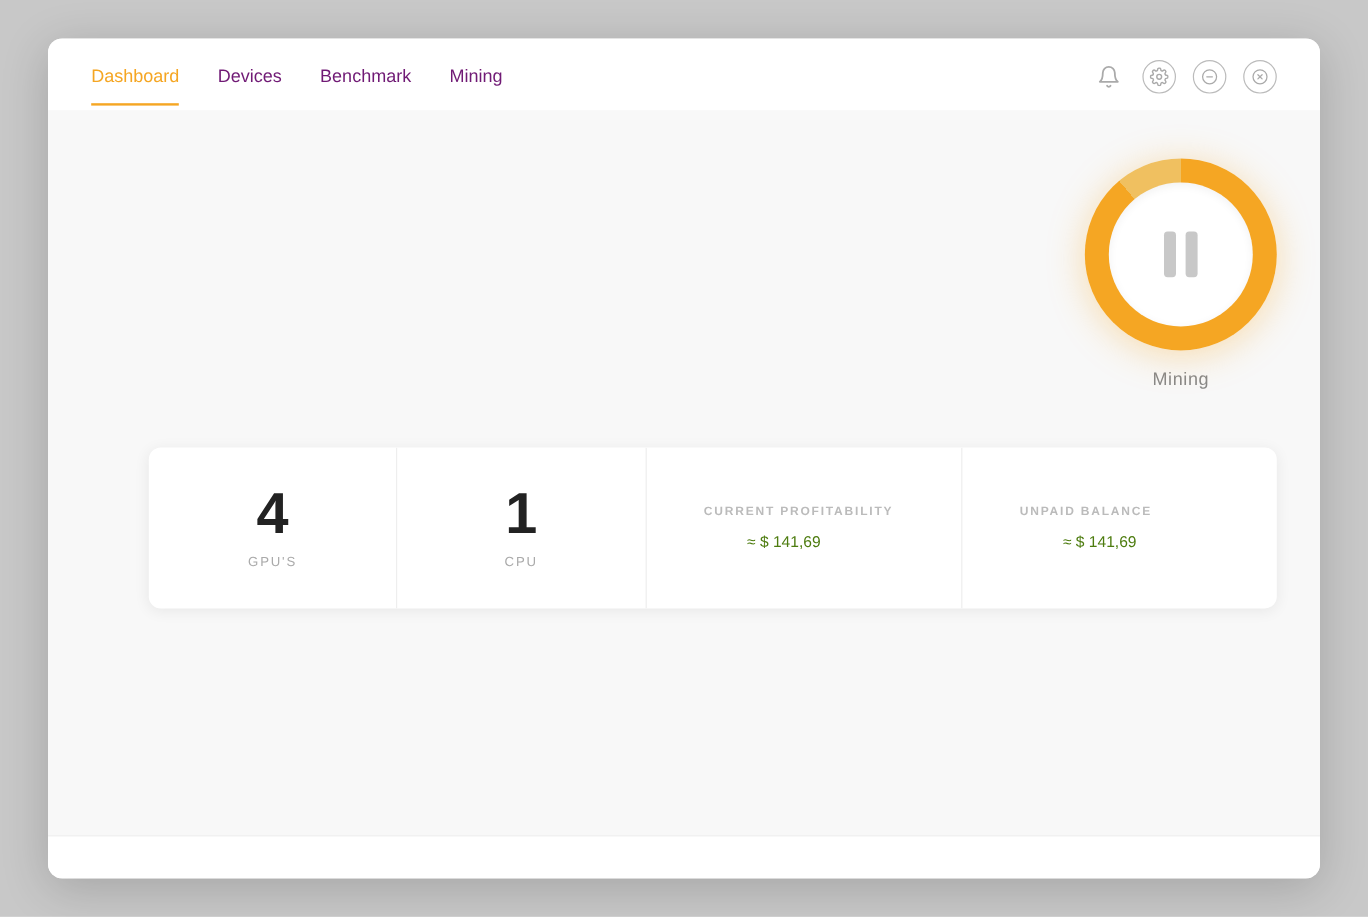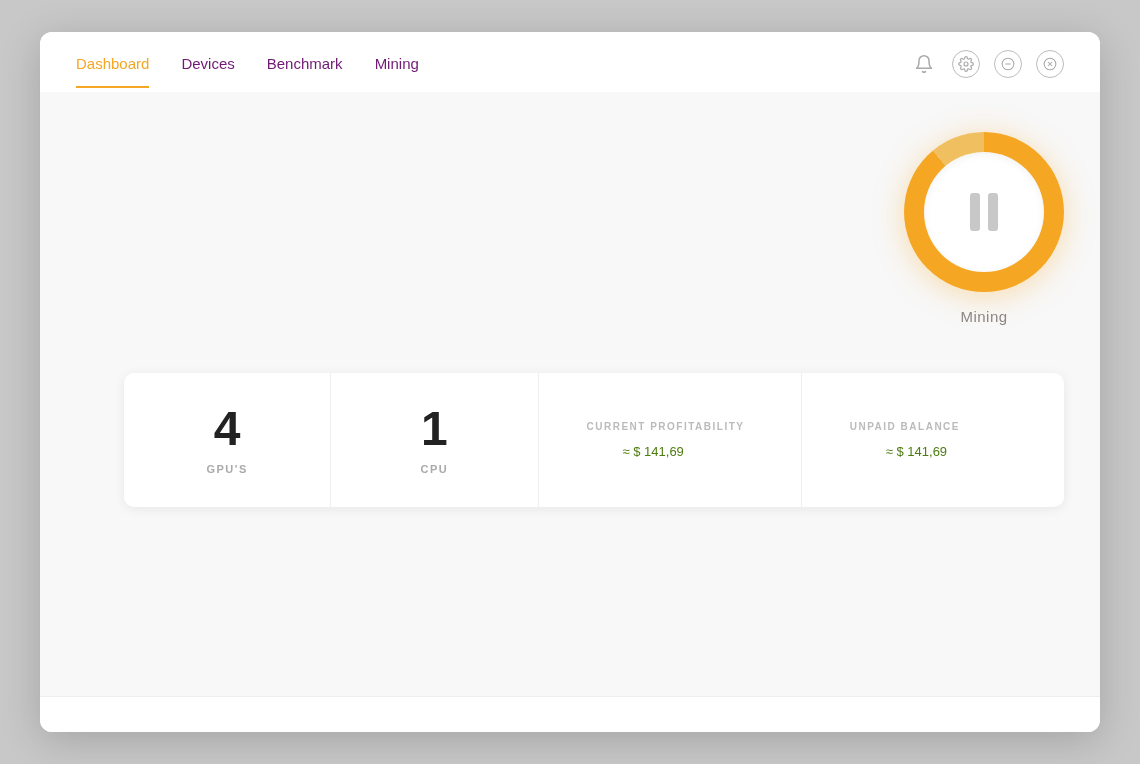--- a/index.html
+++ b/index.html
@@ -177,21 +177,21 @@
       font-size: 48px;
       font-weight: 700;
       color: #222;
       line-height: 1;
       margin-bottom: 10px;
     }
 
     .stat-label {
       font-size: 11px;
       color: #aaa;
-      font-weight: 700;
+      font-weight: 400;
       letter-spacing: 1.5px;
       text-transform: uppercase;
     }
 
     .stat-card.profitability,
     .stat-card.balance {
       align-items: flex-start;
       padding: 28px 48px;
     }
 

